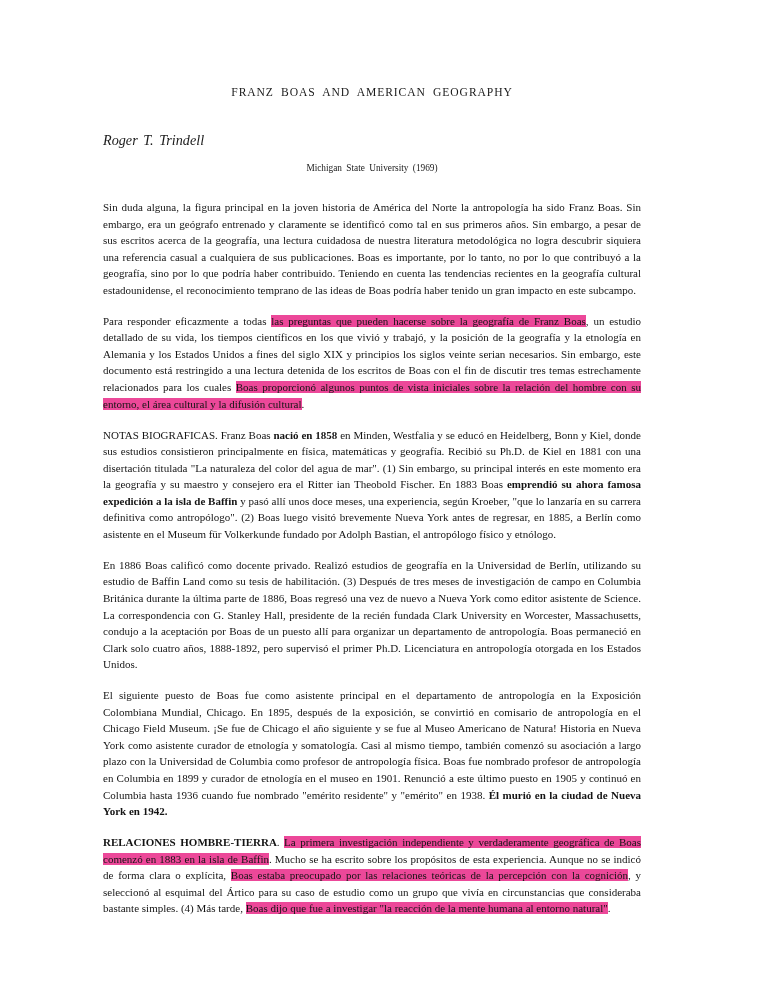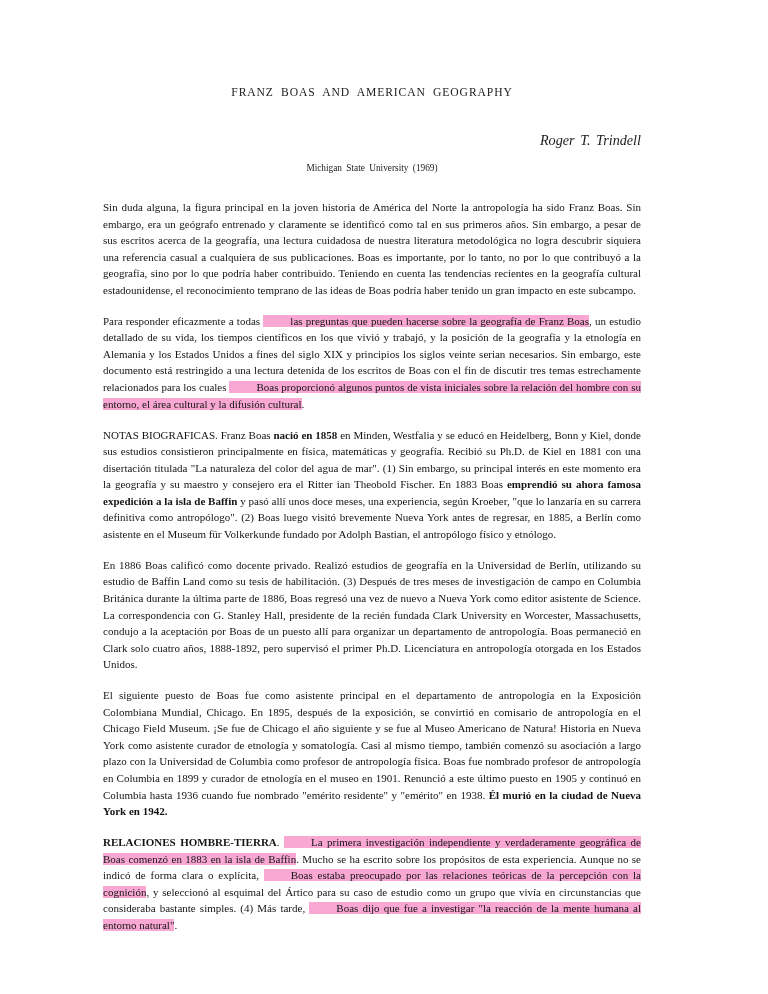--- a/index.html
+++ b/index.html
@@ -25,21 +25,21 @@
   .doc-title {
     text-align: center;
     font-size: 11.6px;
     letter-spacing: 0.9px;
     word-spacing: 3.5px;
     color: #1a1a1a;
     margin: 0;
     font-weight: normal;
   }
   .author {
-    text-align: right;
+    text-align: left;
     font-style: italic;
     font-size: 14.2px;
     word-spacing: 2px;
     margin: 0;
     padding-top: 33px;
     color: #1a1a1a;
   }
   .affiliation {
     text-align: center;
     font-size: 9.3px;
@@ -56,22 +56,21 @@
     font-size: 11px;
     line-height: 16.55px;
     margin: 0 0 14.5px 0;
     color: #141414;
     hyphens: none;
   }
   p.para:last-child {
     margin-bottom: 16px;
   }
   .hl {
-    background-color: #f9a8d4;
-    padding-left: 27px;
+    background-color: #ec4899;
   }
   .bold {
     font-weight: bold;
   }
 </style>
 </head>
 <body>
 
 <div class="page">
 

